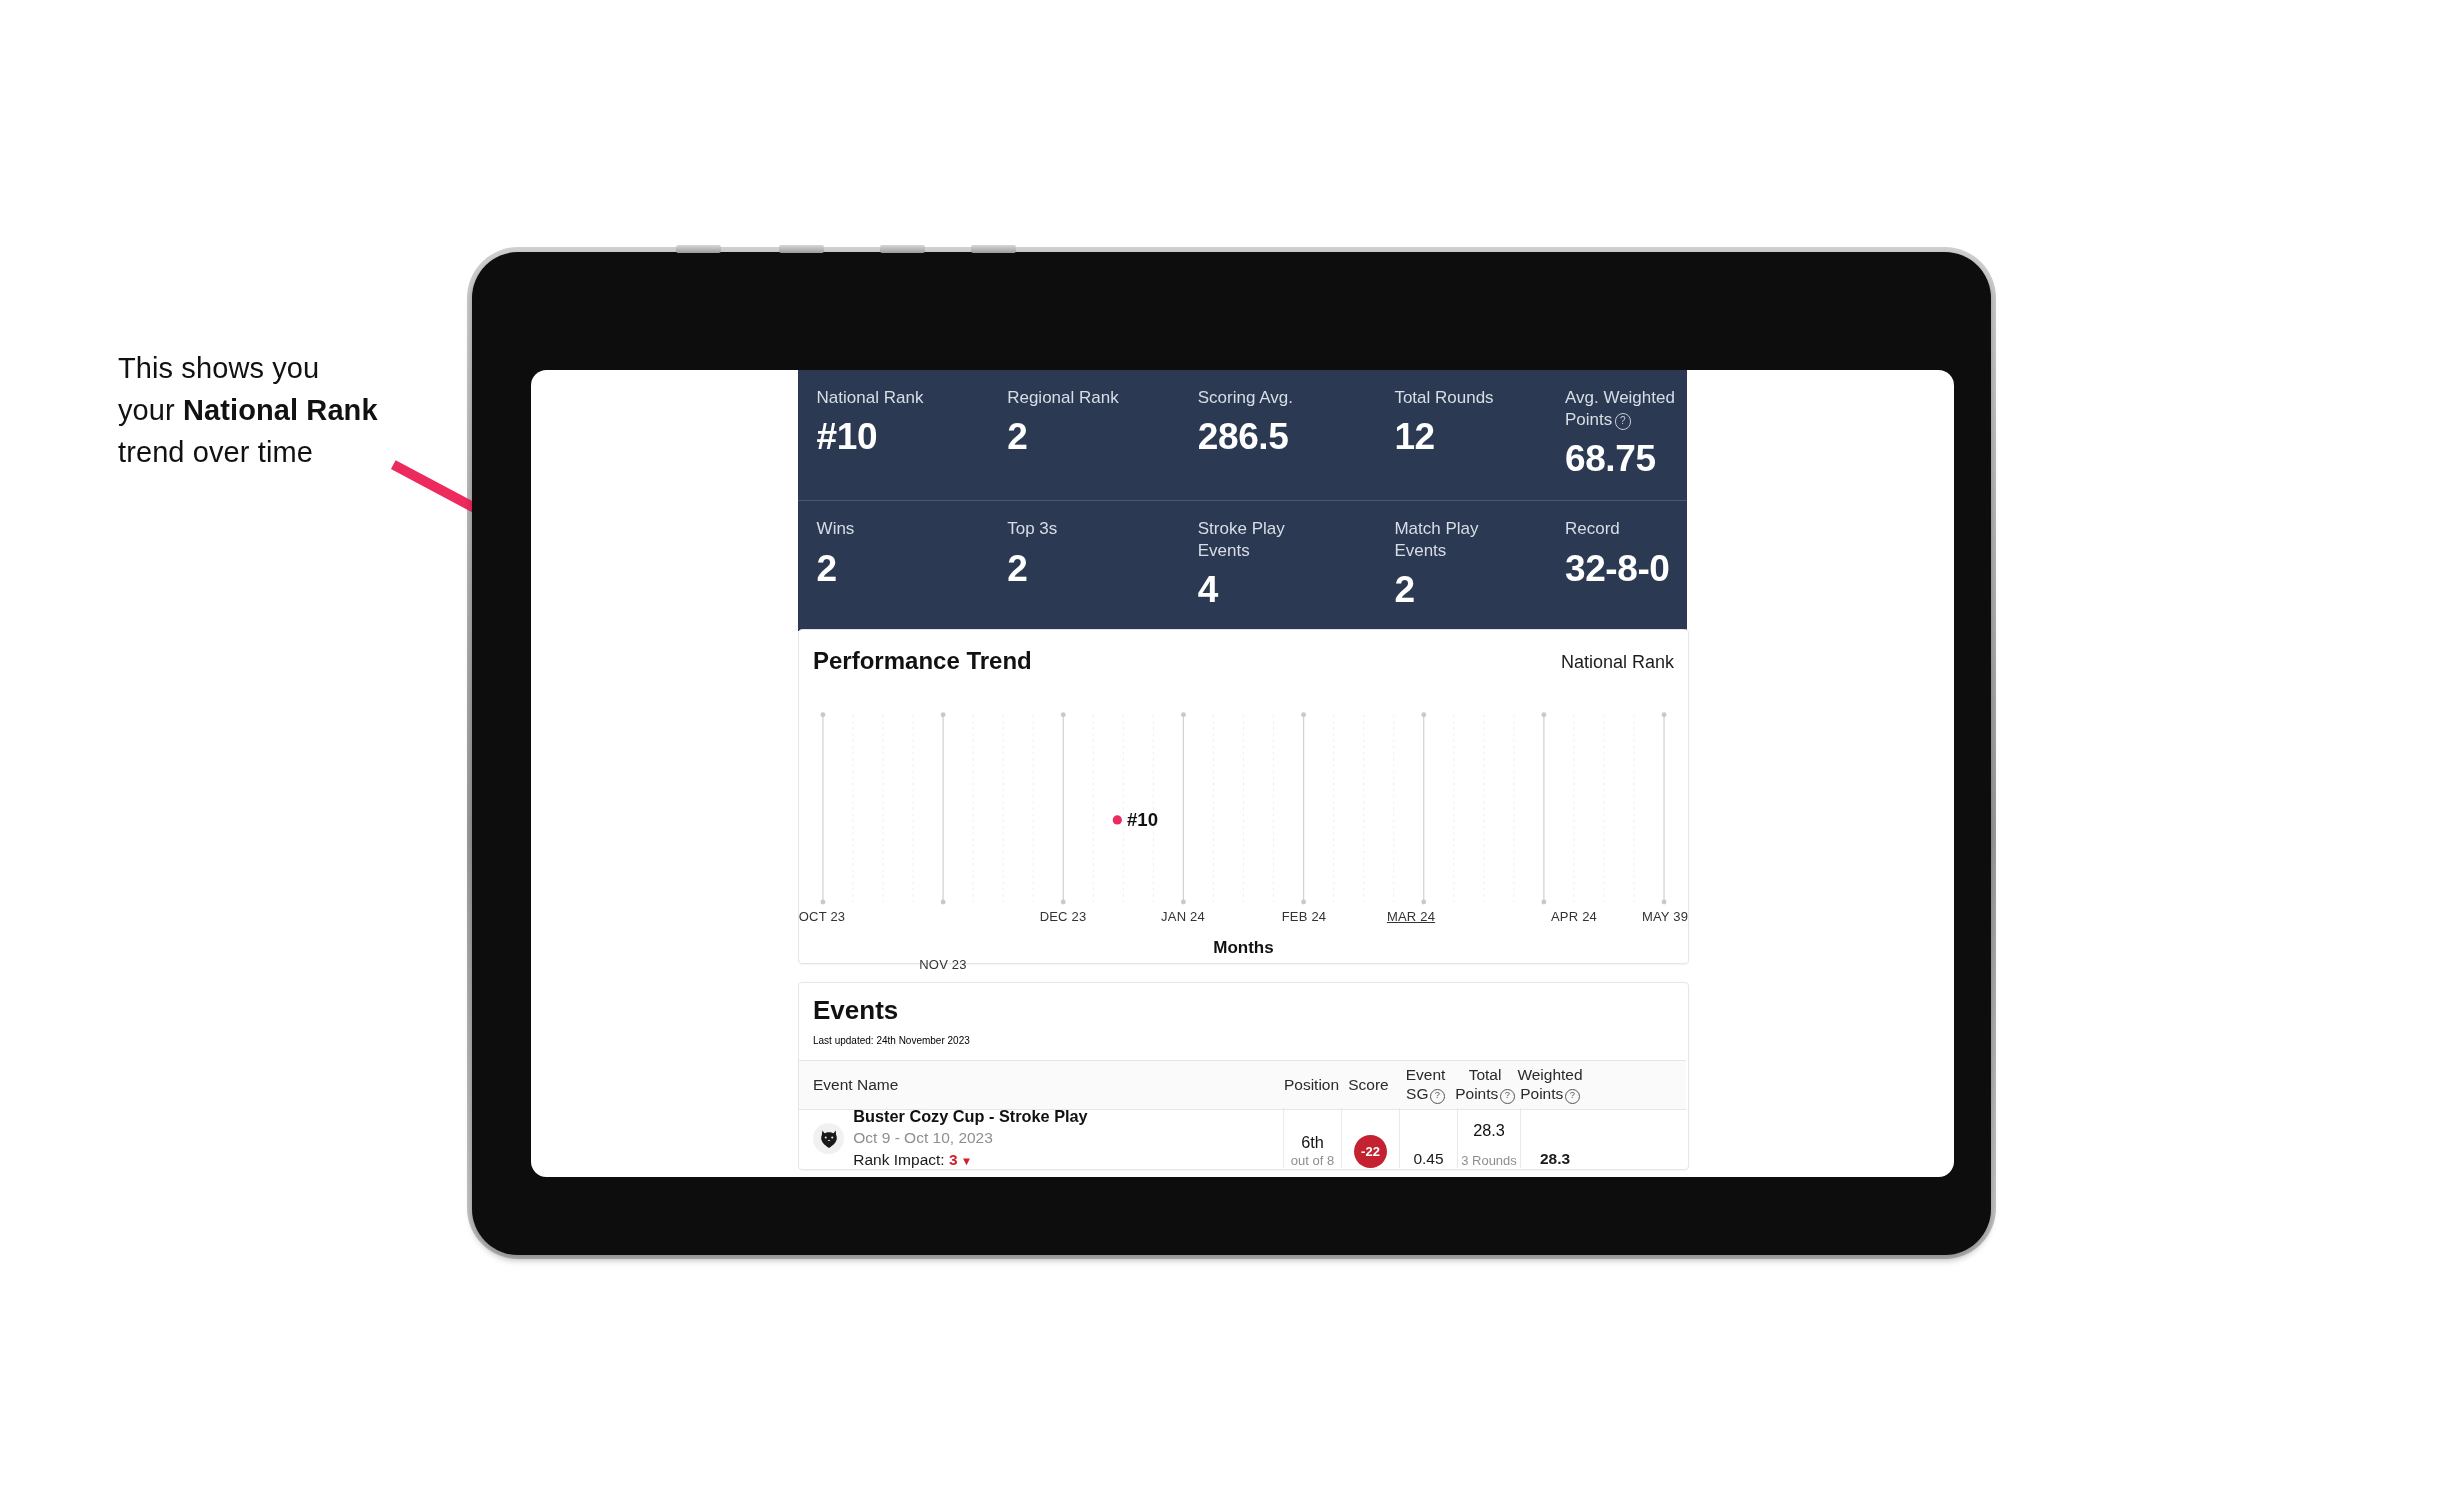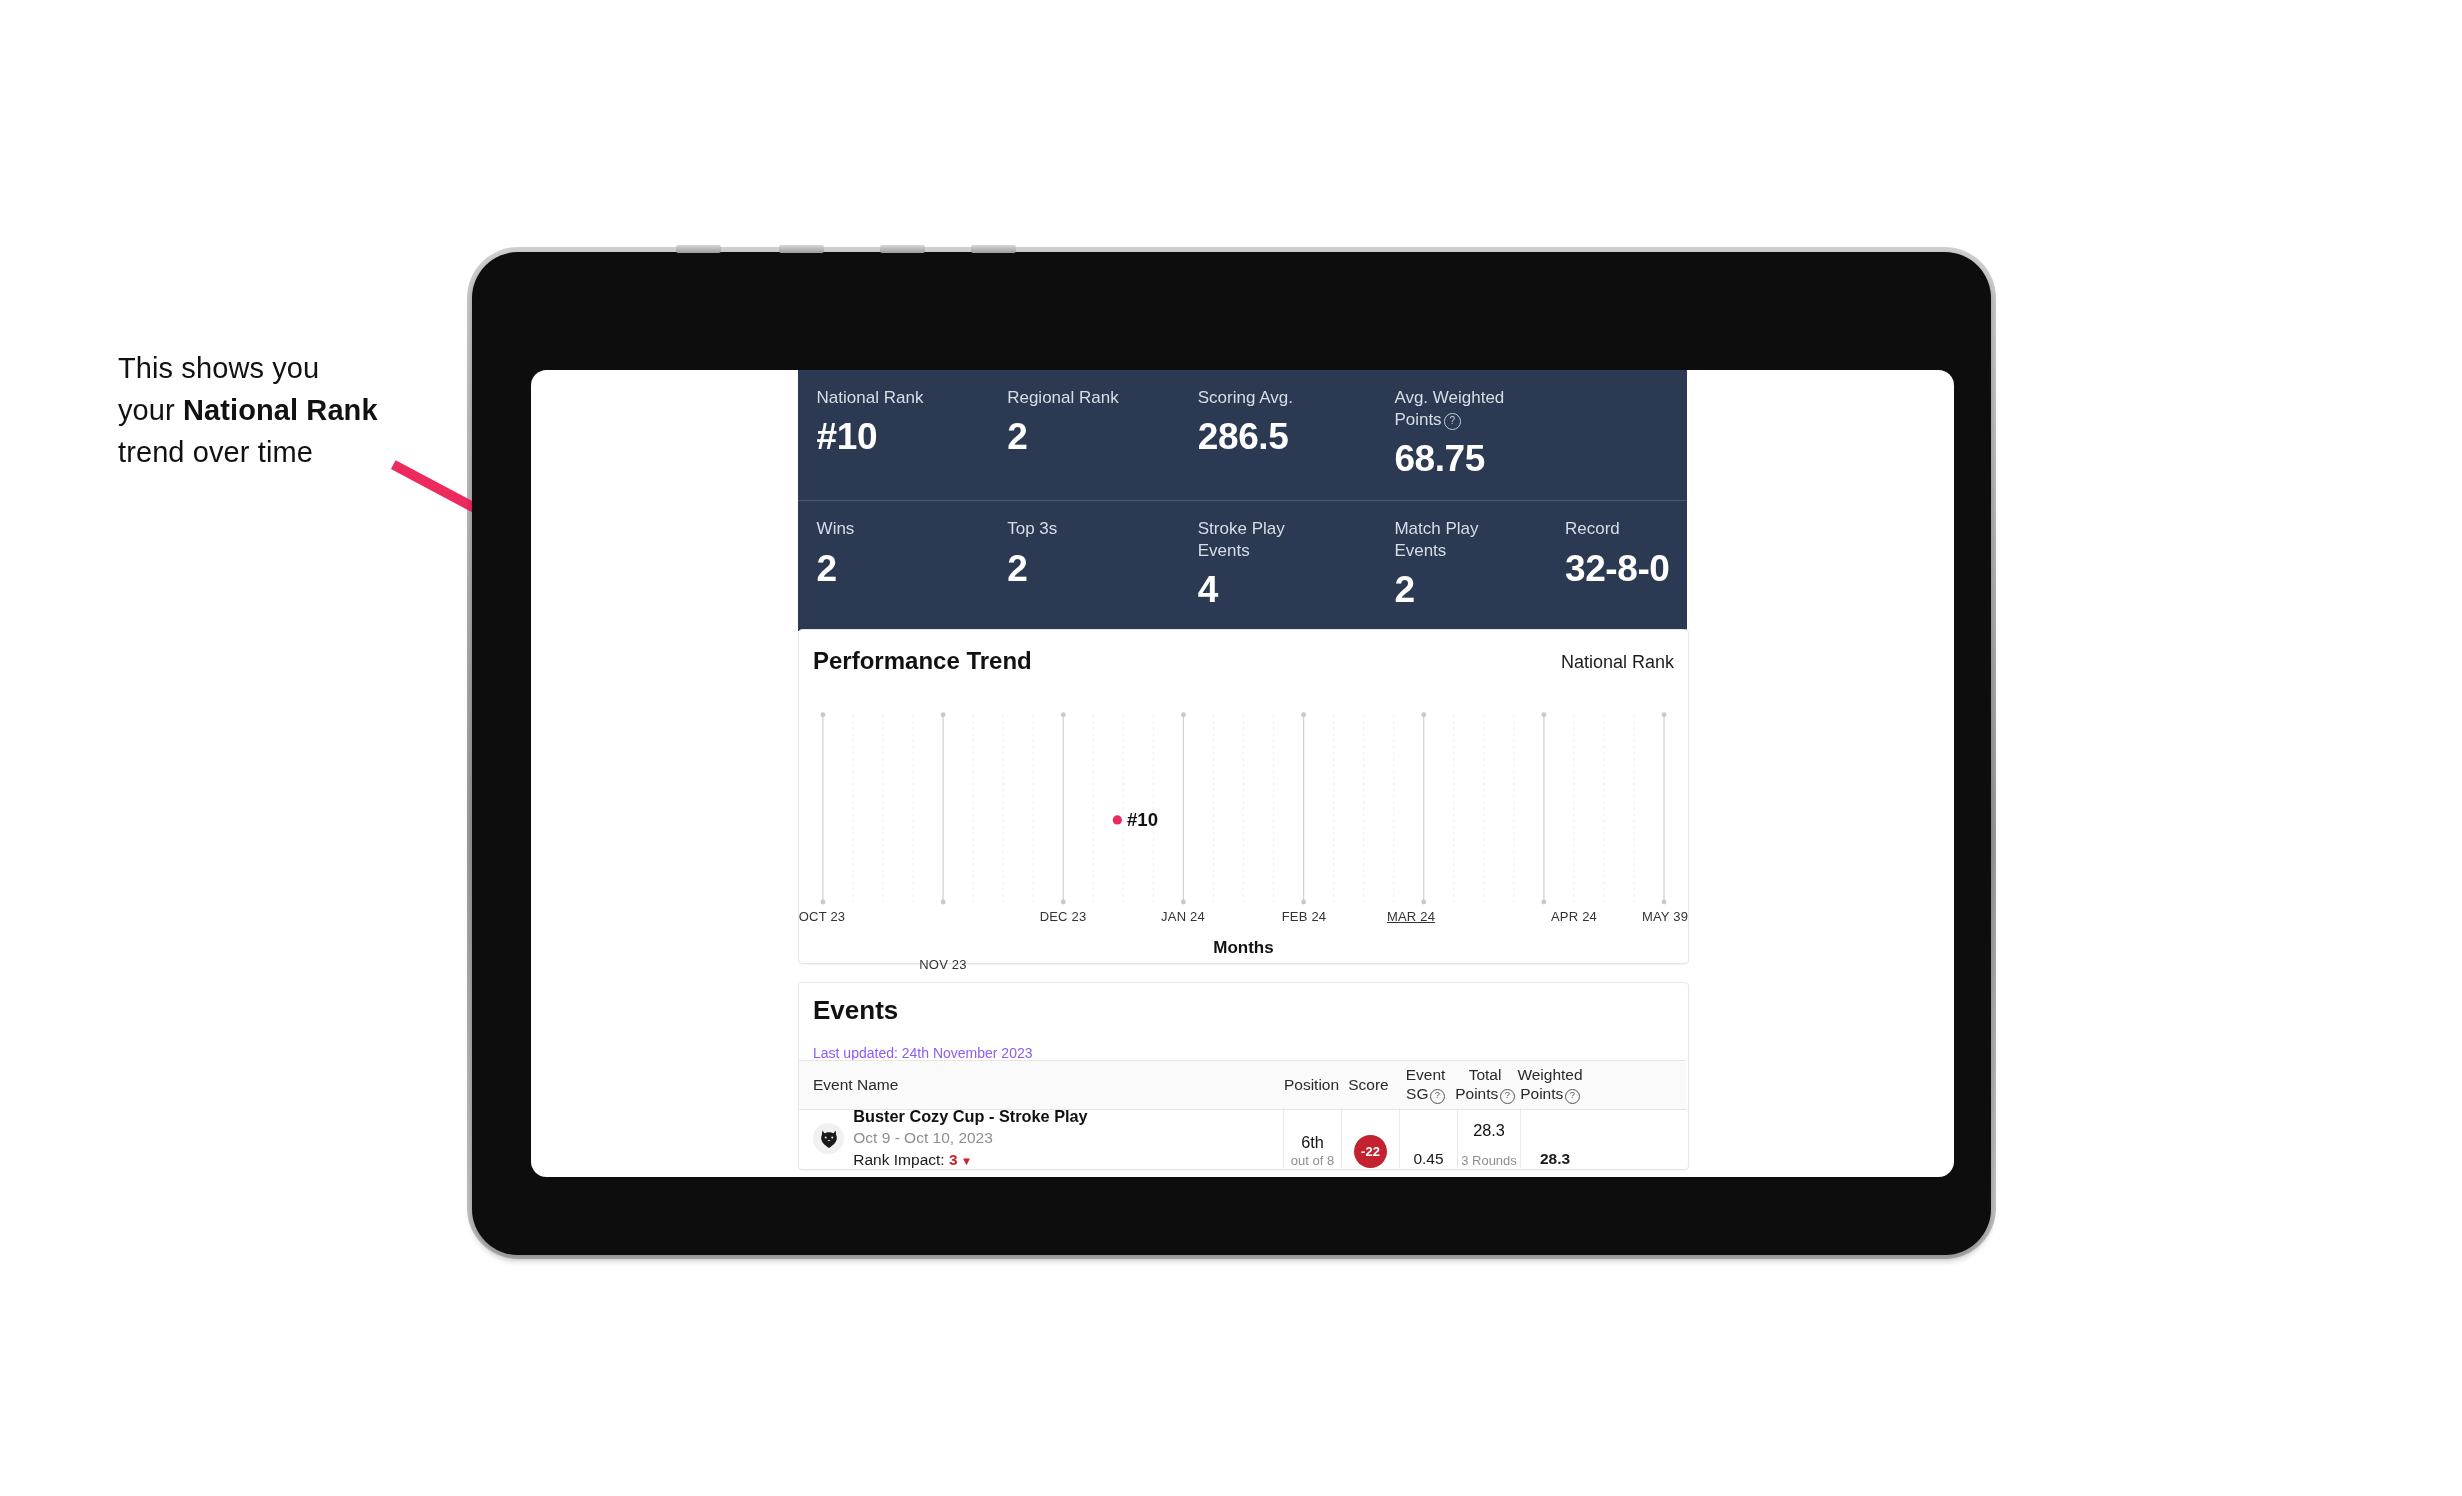--- a/index.html
+++ b/index.html
@@ -113,21 +113,21 @@
     font-size:13px;color:#333;letter-spacing:0.2px;white-space:nowrap;
   }
   #x-axis-title{
     position:absolute;left:0;top:308px;width:889px;text-align:center;
     font-size:17px;font-weight:700;color:#111;
   }
 
   
   #events-card{top:612px;height:186px;}
   #events-title{position:absolute;left:14px;top:12.4px;font-size:26px;font-weight:700;color:#111;}
-  #events-updated{position:absolute;left:14px;top:62px;font-size:14px;color:#8b5cf6;}
+  #events-updated{position:absolute;left:14px;top:52px;font-size:10px;color:#000000;}
   #events-head{
     position:absolute;left:0;top:77px;width:887px;height:48px;
     background:#fafafa;border-top:0.8px solid #e6e6e6;border-bottom:0.8px solid #e6e6e6;
     display:flex;align-items:center;
   }
   .th{font-size:15.5px;color:#2a2a2a;line-height:1.2;text-align:center;}
   .th.name{flex:0 0 470px;text-align:left;padding-left:14px;}
   .th.pos{flex:0 0 57px;}
   .th.score{flex:0 0 57px;}
   .th.sg{flex:0 0 57px;}
@@ -210,20 +210,24 @@
           <div class="stat-label">National Rank</div>
           <div class="stat-value">#10</div>
         </div>
         <div class="stat-cell c1">
           <div class="stat-label">Regional Rank</div>
           <div class="stat-value">2</div>
         </div>
         <div class="stat-cell c2">
           <div class="stat-label">Scoring Avg.</div>
           <div class="stat-value">286.5</div>
+        </div>
+        <div class="stat-cell c3">
+          <div class="stat-label">Total Rounds</div>
+          <div class="stat-value">12</div>
         </div>
         <div class="stat-cell c4">
           <div class="stat-label"><span>Avg. Weighted Points</span><span class="qm">?</span></div>
           <div class="stat-value">68.75</div>
         </div>
       </div>
       <div class="stats-row second">
         <div class="stat-cell c0">
           <div class="stat-label">Wins</div>
           <div class="stat-value">2</div>

